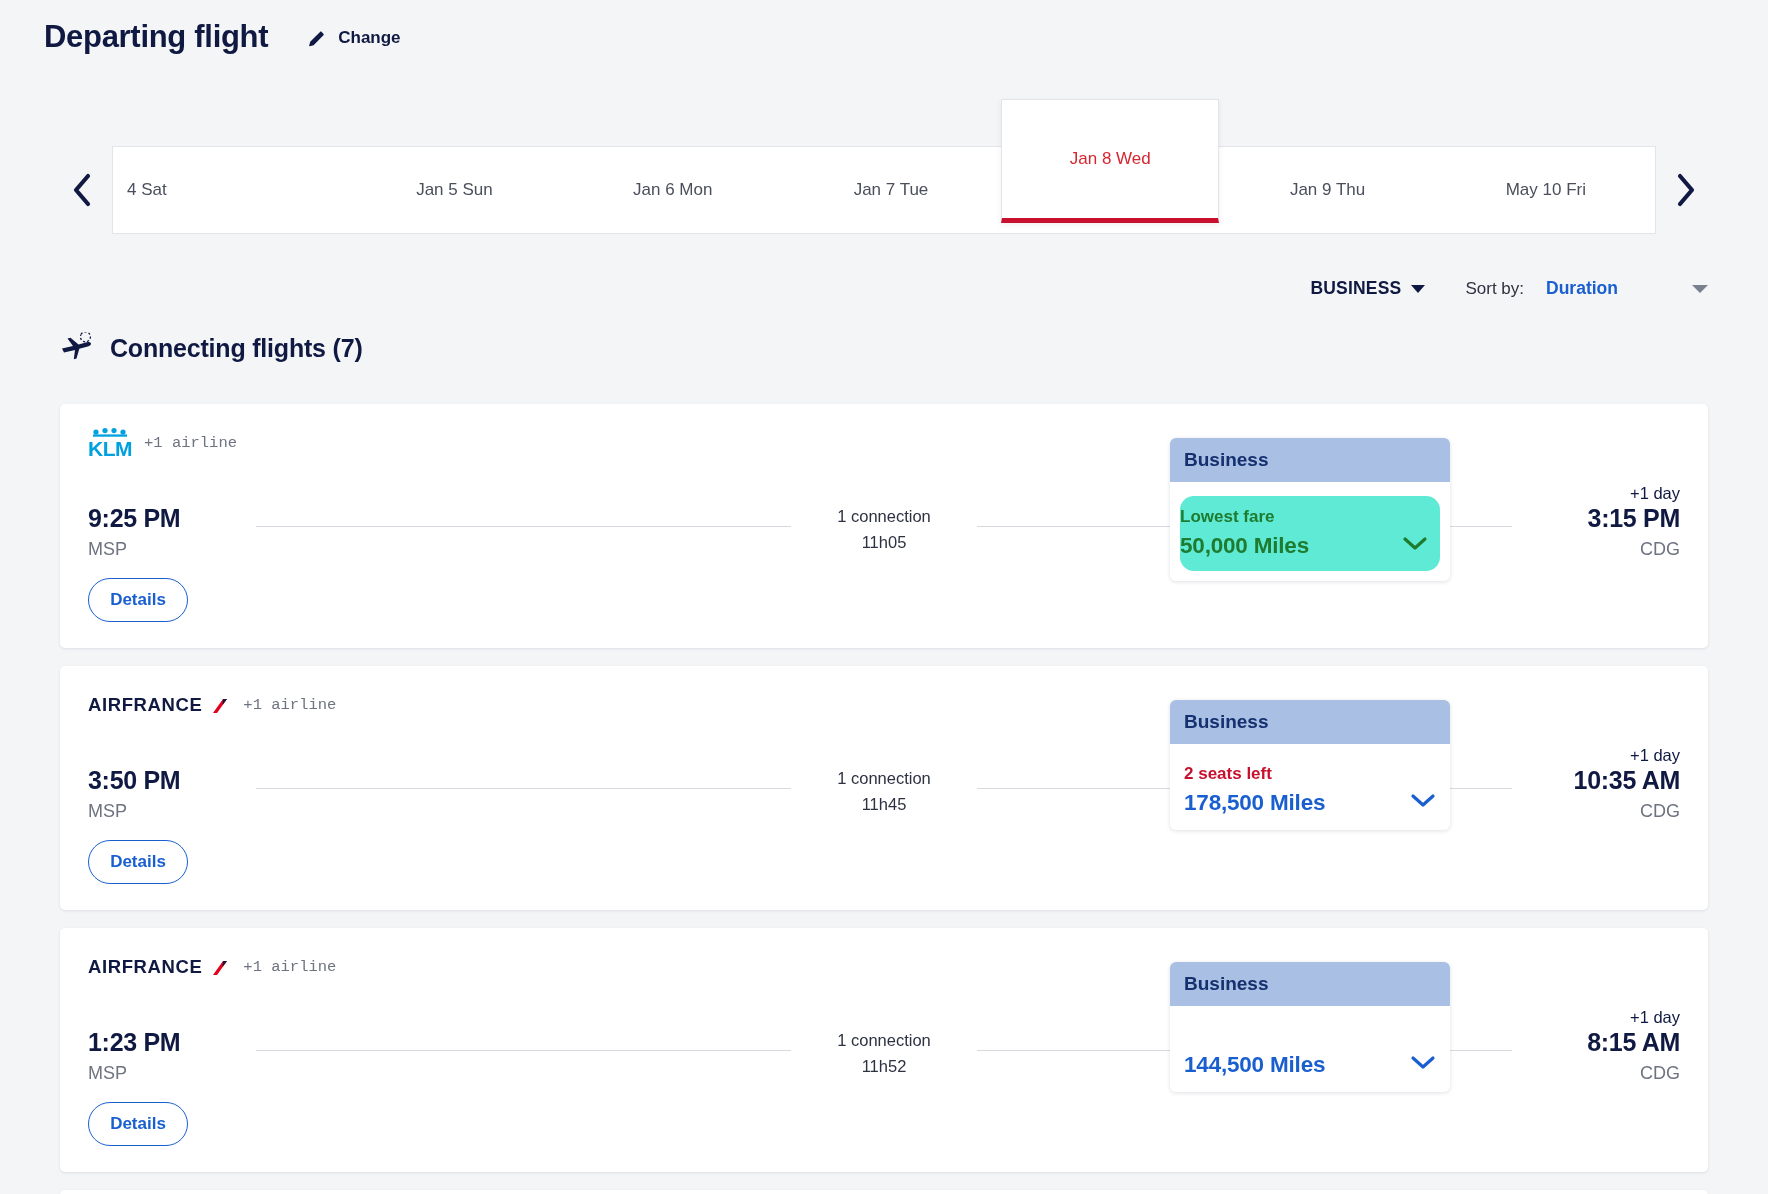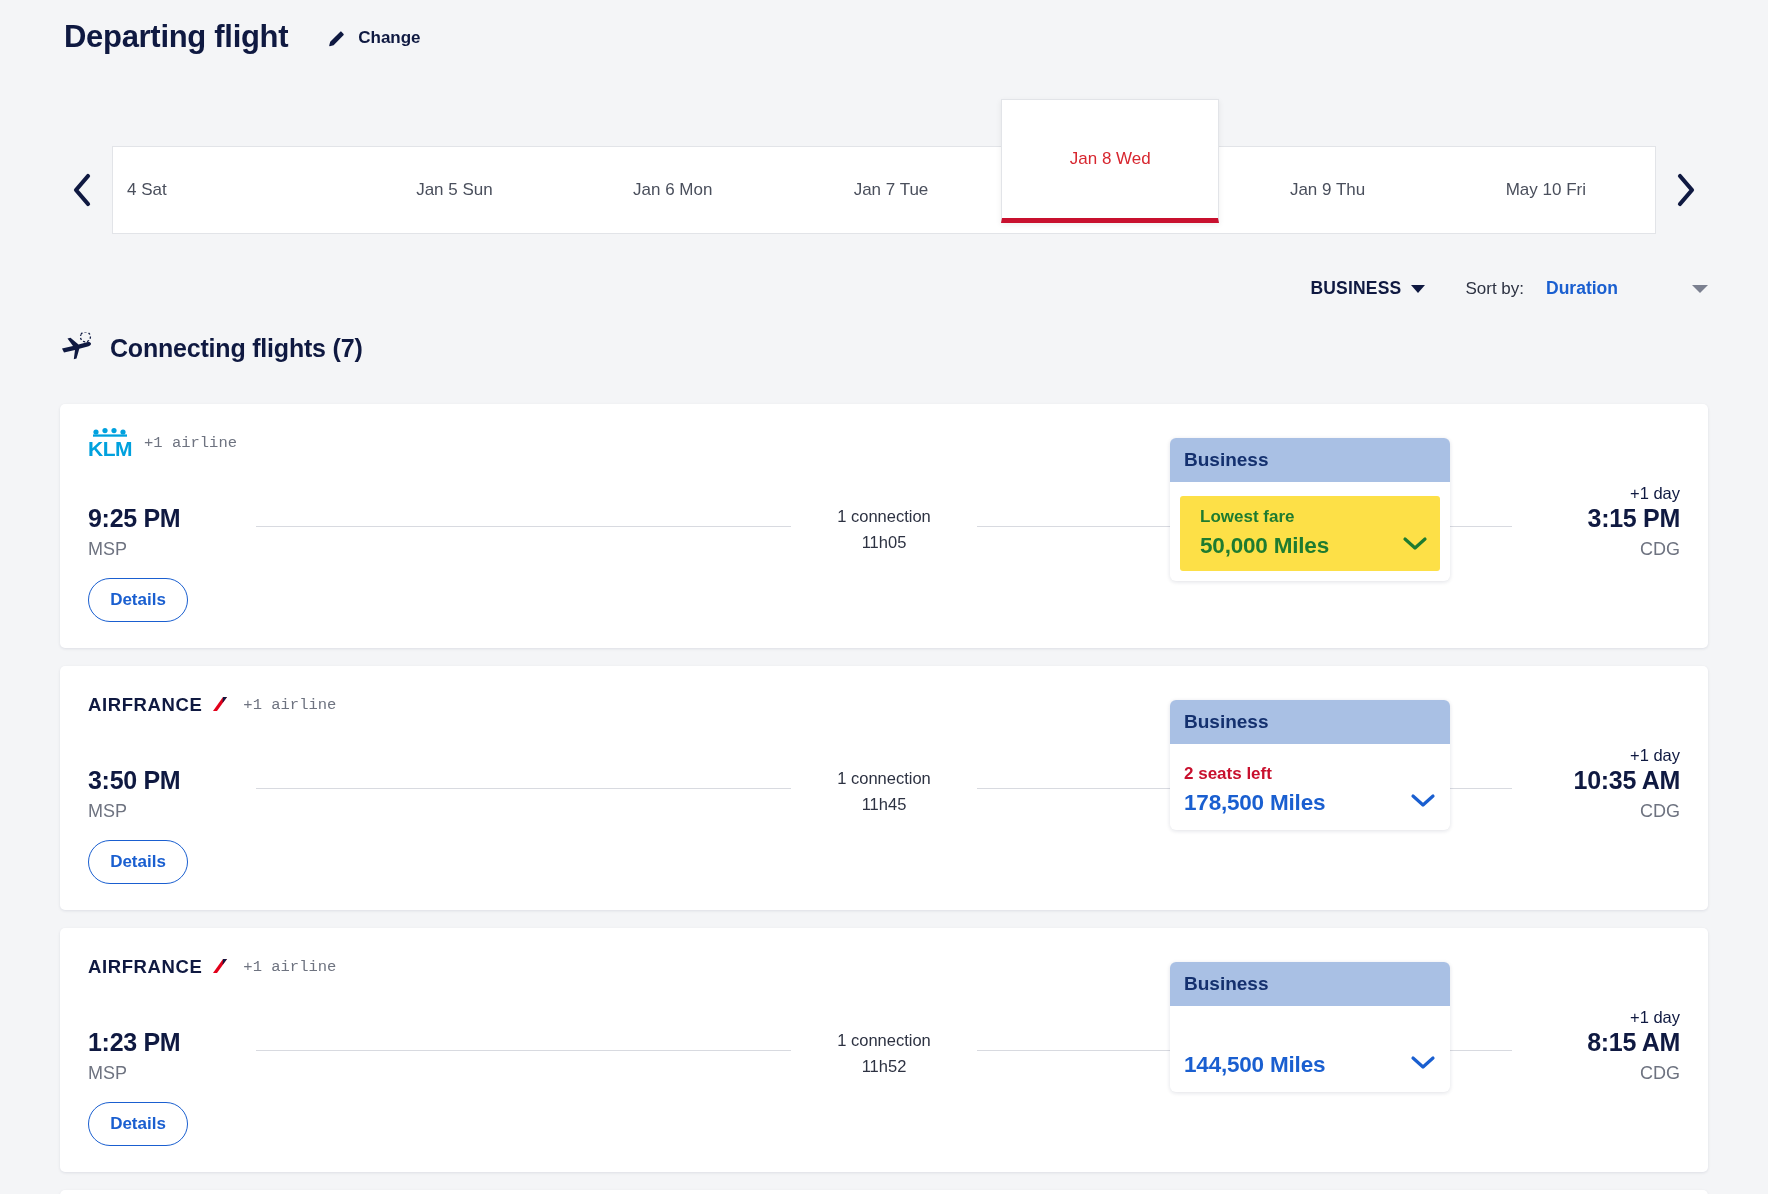--- a/index.html
+++ b/index.html
@@ -20,21 +20,21 @@
   .page {
     position: relative;
     width: 1768px;
     height: 1194px;
     background: #f4f5f7;
   }
 
   
   .header {
     position: absolute;
-    left: 64px;
+    left: 44px;
     top: 18px;
     width: 700px;
   }
   .header-row {
     display: flex;
     align-items: center;
     gap: 38px;
   }
   .page-title {
     font-size: 31px;
@@ -231,21 +231,21 @@
     font-family: "Liberation Sans", sans-serif;
     font-size: 21px;
     font-weight: 700;
     color: #00a1de;
     letter-spacing: -0.5px;
     line-height: 1;
   }
   .klm-crown { margin-bottom: 1px; }
 
   
-  .af-logo { display: flex; align-items: flex-start; gap: 7px; }
+  .af-logo { display: flex; align-items: flex-end; gap: 7px; }
   .af-text {
     font-size: 18.5px;
     font-weight: 700;
     color: #0f1941;
     letter-spacing: 0.6px;
     line-height: 1;
   }
 
   .route {
     position: relative;
@@ -341,25 +341,25 @@
     padding: 0;
   }
   .fare-inner {
     width: 100%;
     padding: 12px 14px 14px 14px;
     display: flex;
     align-items: flex-end;
     justify-content: space-between;
   }
   .fare-inner.highlight {
-    background: #fde047;
+    background: #5eead4;
     margin: 14px 10px 10px 10px;
     width: calc(100% - 20px);
-    padding: 10px 12px 12px 20px;
-    border-radius: 3px;
+    padding: 10px 12px 12px 0;
+    border-radius: 14px;
   }
   .fare-tag {
     font-size: 17px;
     font-weight: 700;
     line-height: 1.3;
   }
   .fare-tag.lowest { color: #1e7b30; }
   .fare-tag.seats { color: #c8102e; }
   .fare-price {
     font-size: 22.5px;

